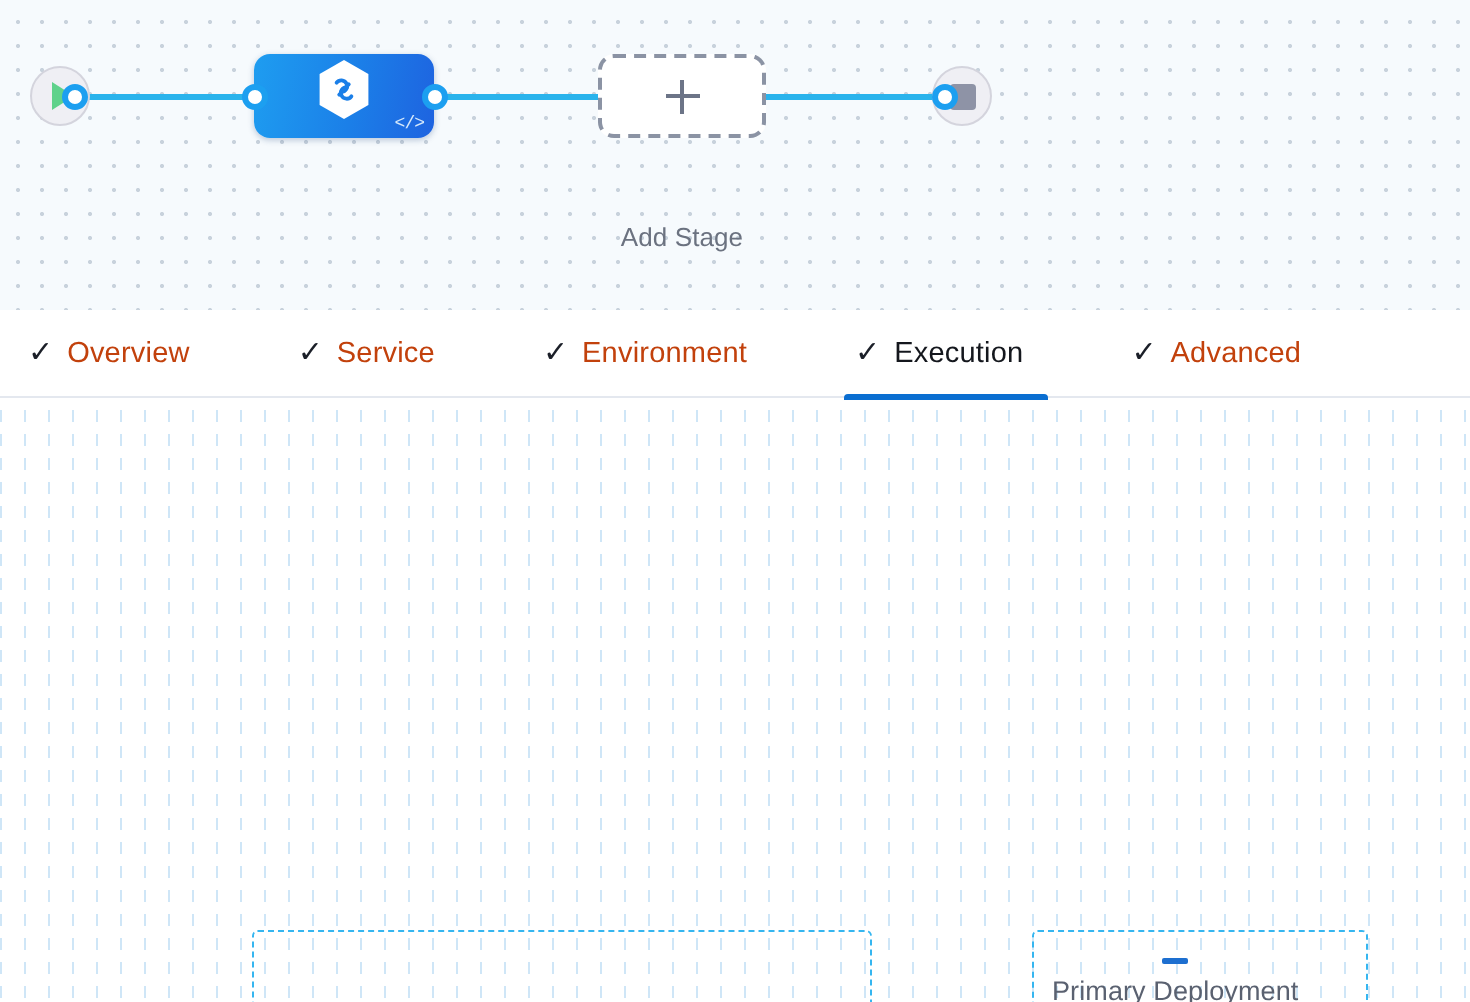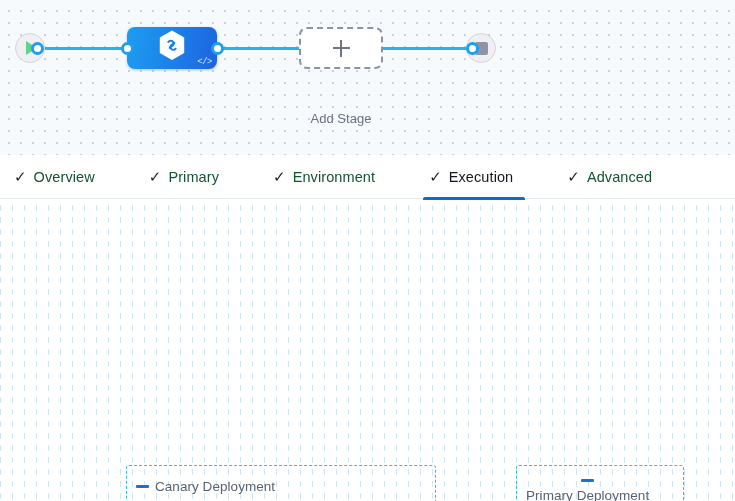--- a/index.html
+++ b/index.html
@@ -59,21 +59,21 @@
   .tab:last-child { margin-right: 0; }
 
   .tab .tick {
     font-size: 15px;
     line-height: 1;
     color: #1b1f28;
     font-weight: 400;
   }
   .tab .tab-label {
     font-size: 14.5px;
-    color: #14532d;
+    color: #c2410c;
     letter-spacing: 0.1px;
     white-space: nowrap;
   }
   .tab.active .tab-label { font-weight: normal; color: #14171d; }
   .tab.active::after {
     content: "";
     position: absolute;
     left: -6px;
     right: 6px;
     bottom: -1px;
@@ -275,44 +275,40 @@
     <div class="port" style="left:466px; top:42px;"></div>
   </div>
 
   <div class="tab-bar">
     <div class="tab">
       <span class="tick">✓</span>
       <span class="tab-label">Overview</span>
     </div>
     <div class="tab">
       <span class="tick">✓</span>
-      <span class="tab-label">Primary</span>
+      <span class="tab-label">Service</span>
     </div>
     <div class="tab">
       <span class="tick">✓</span>
       <span class="tab-label">Environment</span>
     </div>
     <div class="tab active">
       <span class="tick">✓</span>
       <span class="tab-label">Execution</span>
     </div>
     <div class="tab">
       <span class="tick">✓</span>
       <span class="tab-label">Advanced</span>
     </div>
   </div>
 
   <div class="exec-canvas">
     <div class="layer">
 
       <div class="group-box" style="left:126px; top:266px; width:310px; height:186px;"></div>
-      <div class="group-label" style="left:136px; top:280px;">
-        <span class="collapse-dash"></span>
-        <span>Canary Deployment</span>
-      </div>
 
       <div class="group-box" style="left:516px; top:266px; width:168px; height:186px;"></div>
       <div class="group-label" style="left:526px; top:280px;flex-direction:column;">
         <span class="collapse-dash"></span>
         <span>Primary Deployment</span>
       </div>
 
     </div>
   </div>
 </div>

